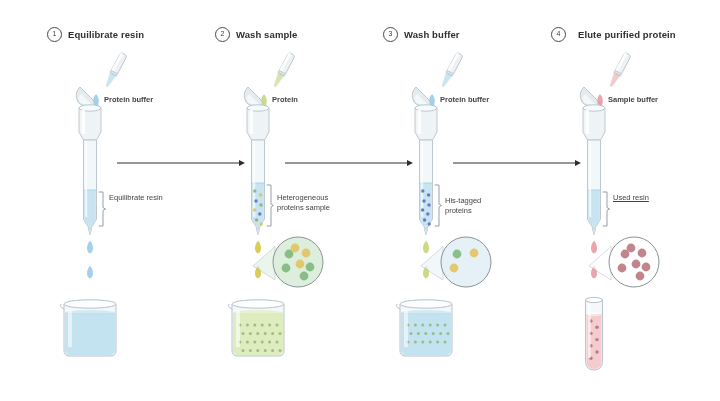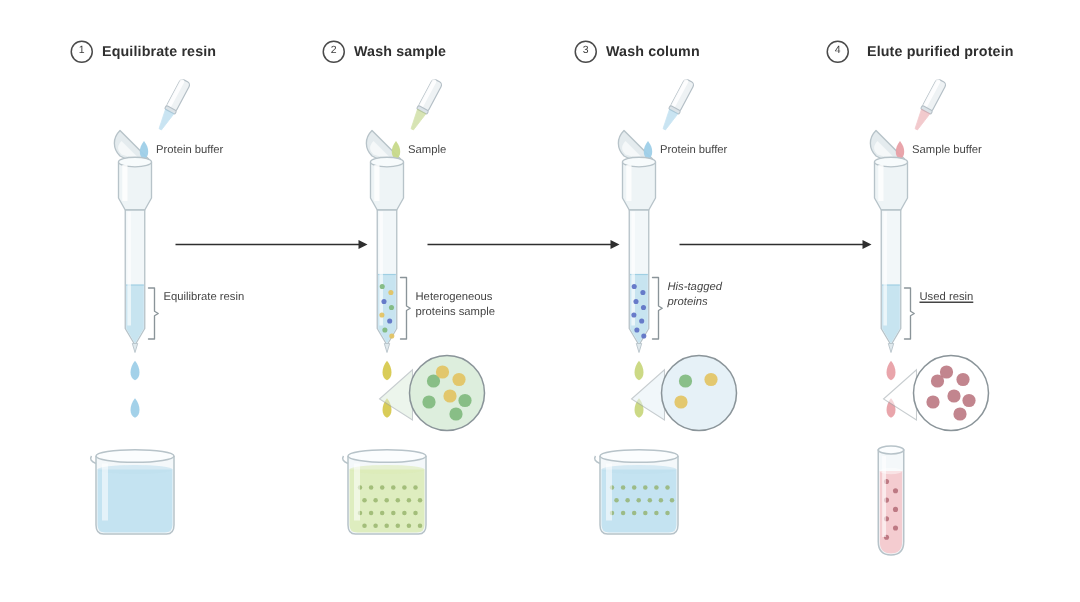--- a/index.html
+++ b/index.html
@@ -16,21 +16,21 @@
   
   .step-head{position:absolute;top:27px;left:10px;display:flex;align-items:center;gap:6px;white-space:nowrap;}
   .step-num{
     width:13px;height:13px;border-radius:50%;
     border:1px solid #4a4a4a;
     font-size:7px;line-height:11px;text-align:center;
     color:#3b3b3b;font-weight:400;
   }
   .step-title{font-size:9.5px;font-weight:700;color:#2f2f2f;letter-spacing:.1px;}
   
-  .reagent-label{position:absolute;font-size:7.5px;color:#444;white-space:nowrap;}
+  .reagent-label{position:absolute;font-size:7.5px;color:#444;white-space:nowrap;font-weight:bold;}
   .resin-label{position:absolute;font-size:7.5px;color:#444;line-height:9.5px;width:62px;}
 </style>
 </head>
 <body>
 
 <div class="stage">
   <svg id="scene" width="720" height="401" viewBox="0 0 720 401" xmlns="http://www.w3.org/2000/svg">
       <g>
         <g>
           <rect x="104.4" y="50" width="7.2" height="22" rx="2.4" fill="#eef2f4" stroke="#b4bfc6" stroke-width="0.8" transform="rotate(28 108 84)"></rect>
@@ -339,27 +339,27 @@
     <div class="step-head" style="left: 47px;">
       <span class="step-num">1</span>
       <span class="step-title">Equilibrate resin</span>
     </div>
     <div class="reagent-label" style="left: 104px; top: 95px;">Protein buffer</div>
     <div class="resin-label" style="left: 109px; top: 193px;">Equilibrate resin</div>
     <div class="step-head" style="left: 215px;">
       <span class="step-num">2</span>
       <span class="step-title">Wash sample</span>
     </div>
-    <div class="reagent-label" style="left: 272px; top: 95px;">Sample</div>
+    <div class="reagent-label" style="left: 272px; top: 95px;">Protein</div>
     <div class="resin-label" style="left: 277px; top: 193px;">Heterogeneous proteins sample</div>
     <div class="step-head" style="left: 383px;">
       <span class="step-num">3</span>
-      <span class="step-title">Wash column</span>
+      <span class="step-title">Wash buffer</span>
     </div>
     <div class="reagent-label" style="left: 440px; top: 95px;">Protein buffer</div>
-    <div class="resin-label" style="left: 445px; top: 186px; font-style: italic;">His-tagged proteins</div>
+    <div class="resin-label" style="left: 445px; top: 196px;">His-tagged proteins</div>
     <div class="step-head" style="left: 551px; gap: 12px;">
       <span class="step-num">4</span>
       <span class="step-title">Elute purified protein</span>
     </div>
     <div class="reagent-label" style="left: 608px; top: 95px;">Sample buffer</div>
     <div class="resin-label" style="left: 613px; top: 193px; text-decoration: underline;">Used resin</div>
   </div>
 
 </body></html>

